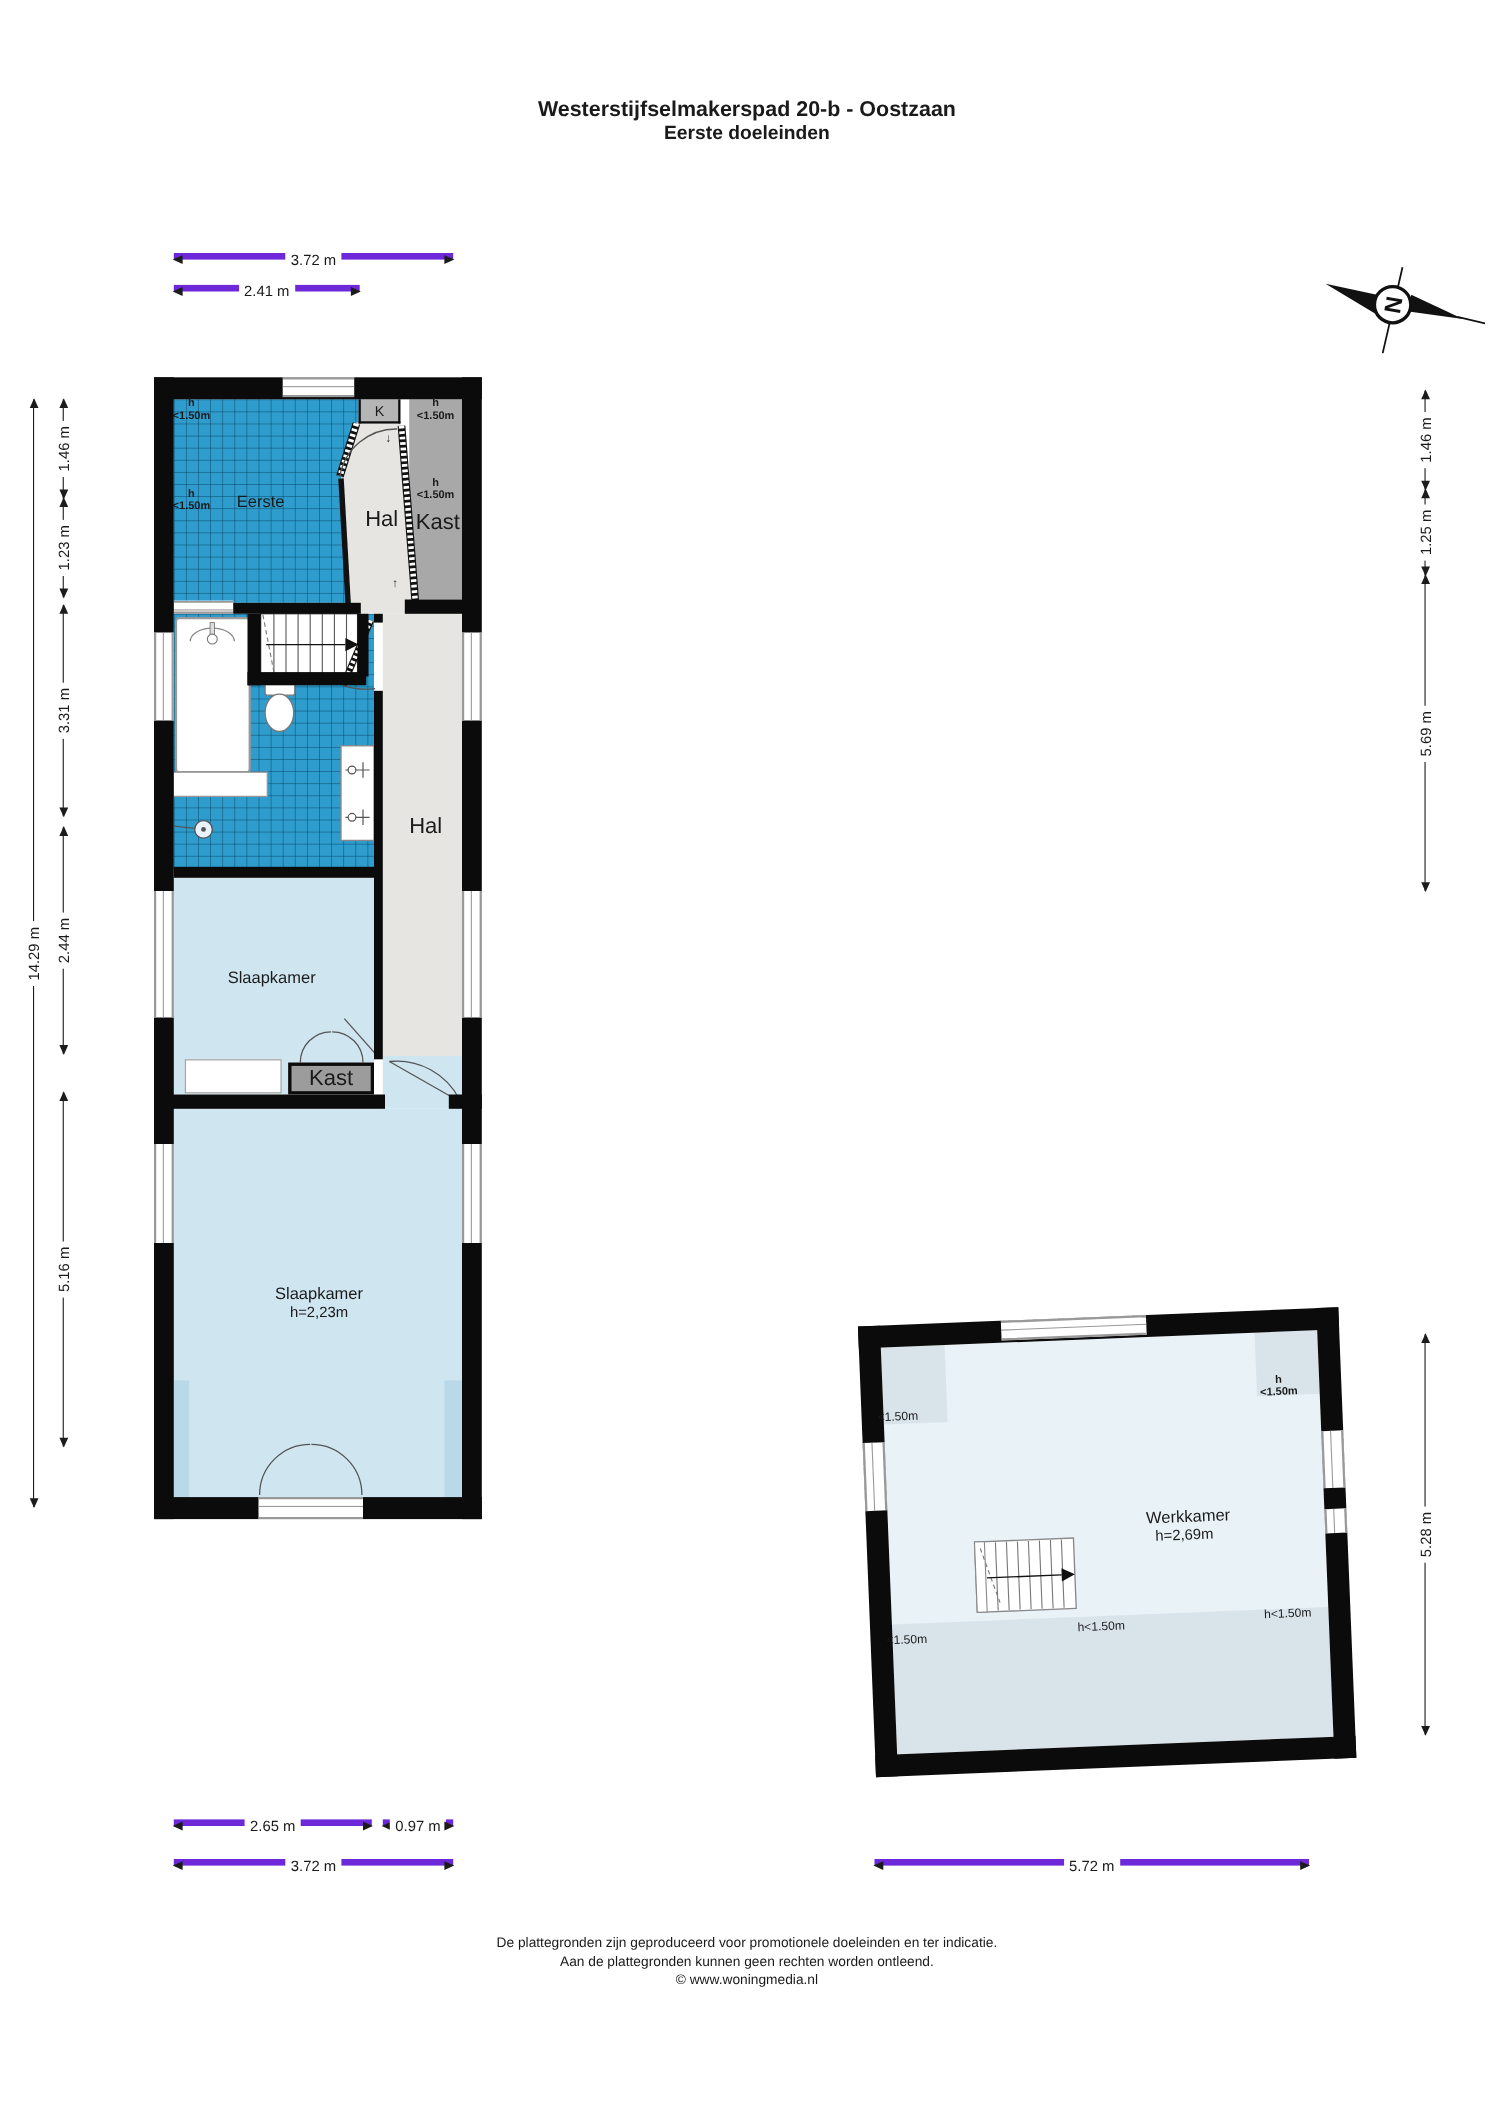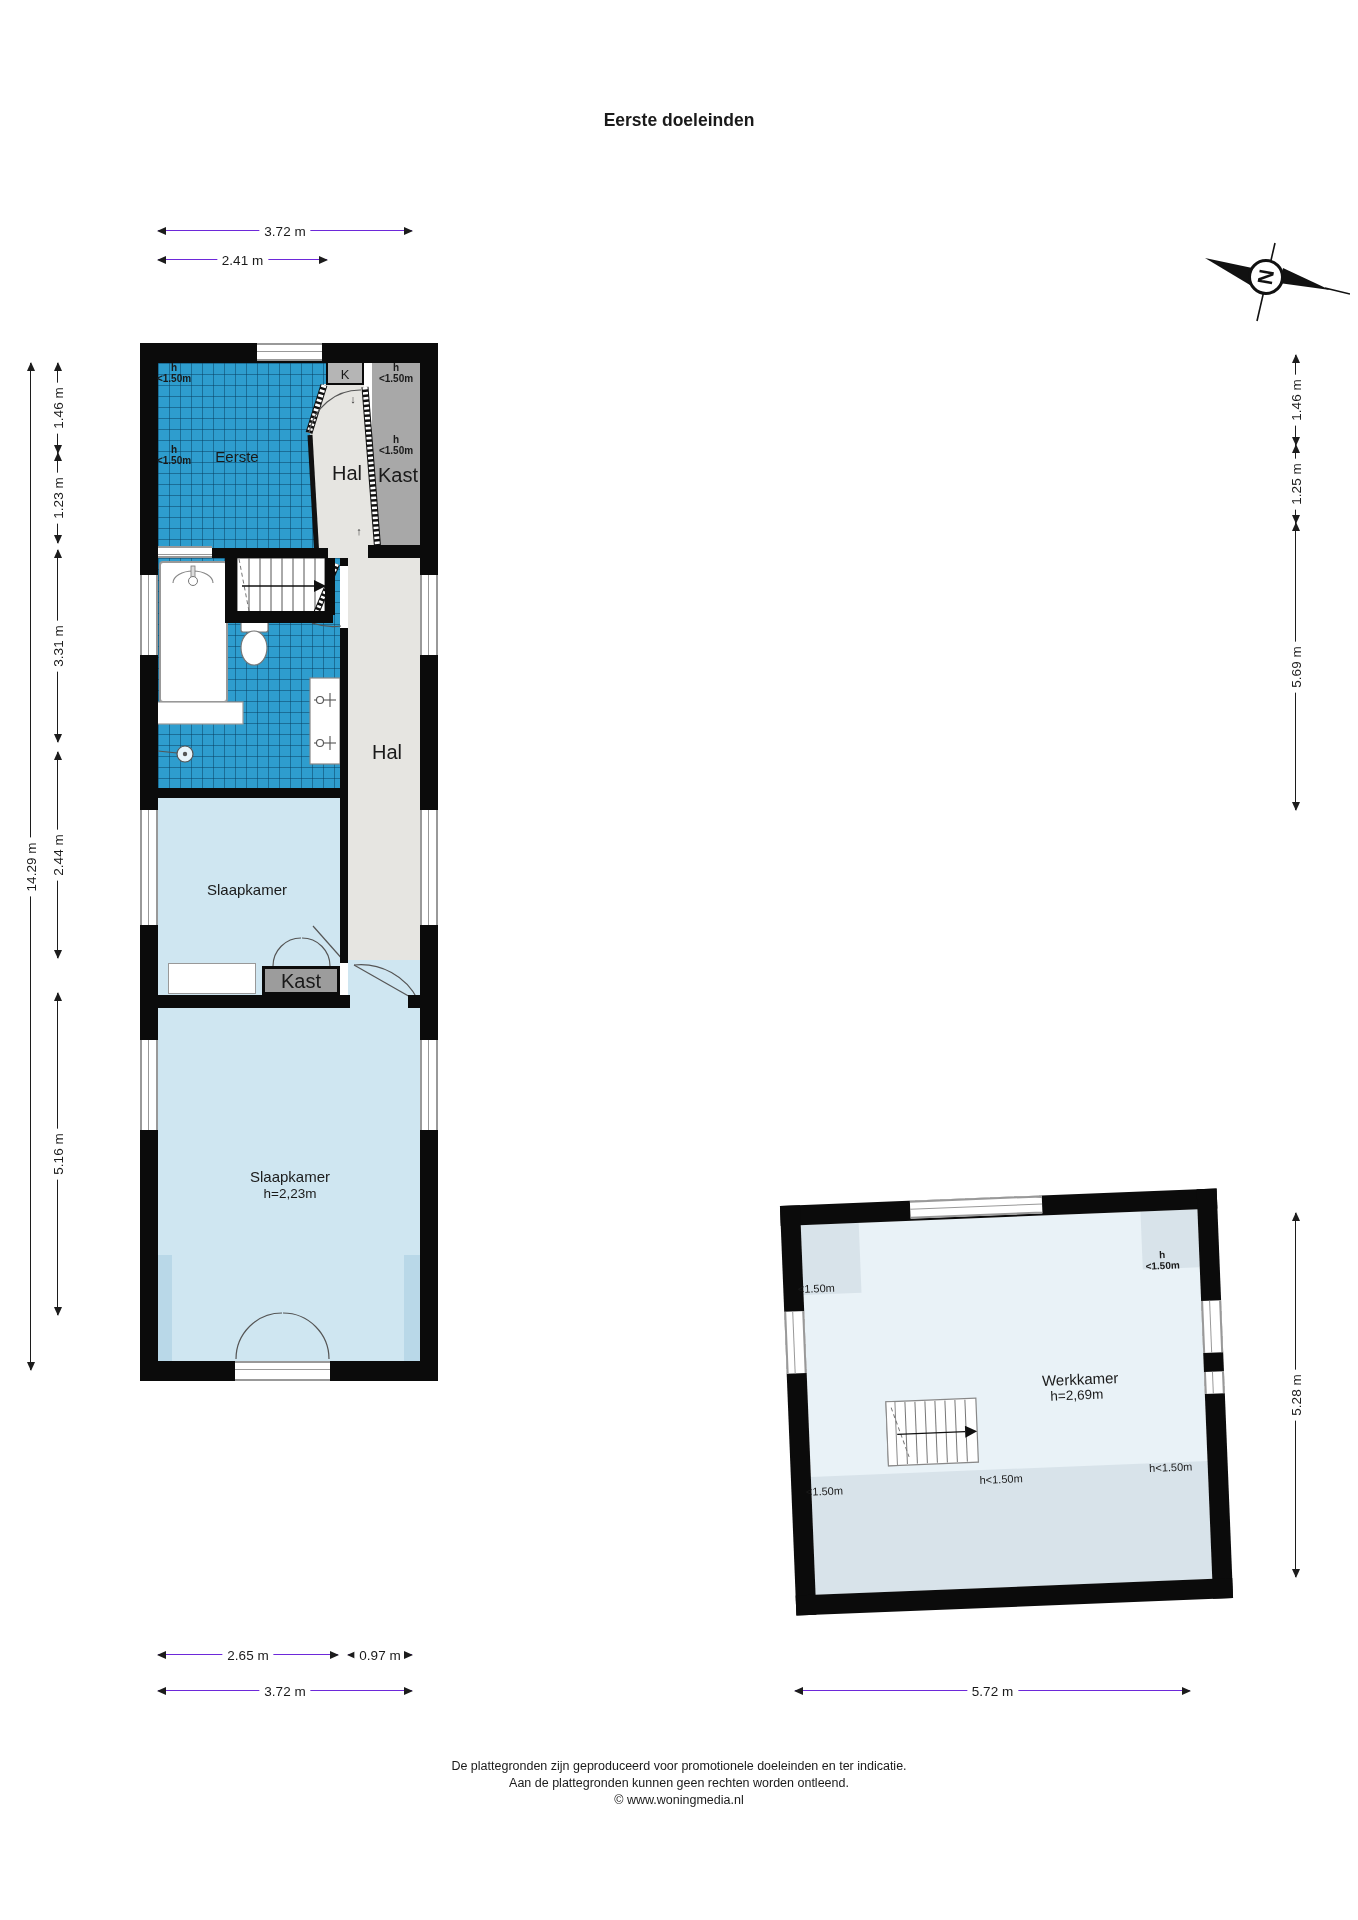--- a/index.html
+++ b/index.html
@@ -3,21 +3,21 @@
 <meta charset="utf-8">
 <style>
   html,body{margin:0;padding:0;background:#fff;}
   #page{position:relative;width:1358px;height:1920px;background:#fff;overflow:hidden;
         font-family:"Liberation Sans","DejaVu Sans",sans-serif;color:#1a1a1a;}
   .abs{position:absolute;}
   
   .title1{width:100%;text-align:center;font-weight:bold;font-size:19.5px;}
   .title2{width:100%;text-align:center;font-weight:bold;font-size:17.5px;}
   
-  .dimh{position:absolute;height:0;border-top:1px solid #6d28d9;}
+  .dimh{position:absolute;height:0;border-top:6px solid #6d28d9;}
   .dimh::before,.dimh::after{content:"";position:absolute;top:-4.5px;width:0;height:0;
       border-top:4px solid transparent;border-bottom:4px solid transparent;}
   .dimh::before{left:-1px;border-right:9px solid #1c1c1c;}
   .dimh::after{right:-1px;border-left:9px solid #1c1c1c;}
   .dimh>span{position:absolute;left:50%;top:0;transform:translate(-50%,-50%);
       background:#fff;padding:0 5px;font-size:13.5px;white-space:nowrap;}
   .dimv{position:absolute;width:0;border-left:1px solid #1c1c1c;}
   .dimv::before,.dimv::after{content:"";position:absolute;left:-4.5px;width:0;height:0;
       border-left:4px solid transparent;border-right:4px solid transparent;}
   .dimv::before{top:-1px;border-bottom:9px solid #1c1c1c;}
@@ -50,20 +50,21 @@
       line-height:10.5px;text-align:center;white-space:nowrap;}
   .arrowglyph{position:absolute;transform:translate(-50%,-50%);font-size:11px;color:#333;}
   .footer{width:100%;text-align:center;font-size:12.5px;line-height:17px;}
   svg{position:absolute;left:0;top:0;}
 </style>
 </head>
 <body>
 
 <div id="page">
 
+  <div class="abs title1" style="top:88px;">Westerstijfselmakerspad 20-b - Oostzaan</div>
   <div class="abs title2" style="top:110px;">Eerste doeleinden</div>
 
   <svg class="abs" style="left:1205px;top:233px;" width="145" height="95" viewBox="0 0 145 95">
     <line x1="70" y1="10" x2="52" y2="88" stroke="#111" stroke-width="1.6"></line>
     <polygon points="0,25 52,36 45,52" fill="#111"></polygon>
     <polygon points="125,57 74,50 78,35" fill="#111"></polygon>
     <line x1="120" y1="55" x2="145" y2="61" stroke="#111" stroke-width="1.6"></line>
     <circle cx="61" cy="44" r="16.5" fill="#fff" stroke="#111" stroke-width="3"></circle>
     <text x="61" y="44" transform="rotate(100 61 44)" font-size="21" font-weight="bold" text-anchor="middle" dominant-baseline="central" fill="#111">N</text>
   </svg>

